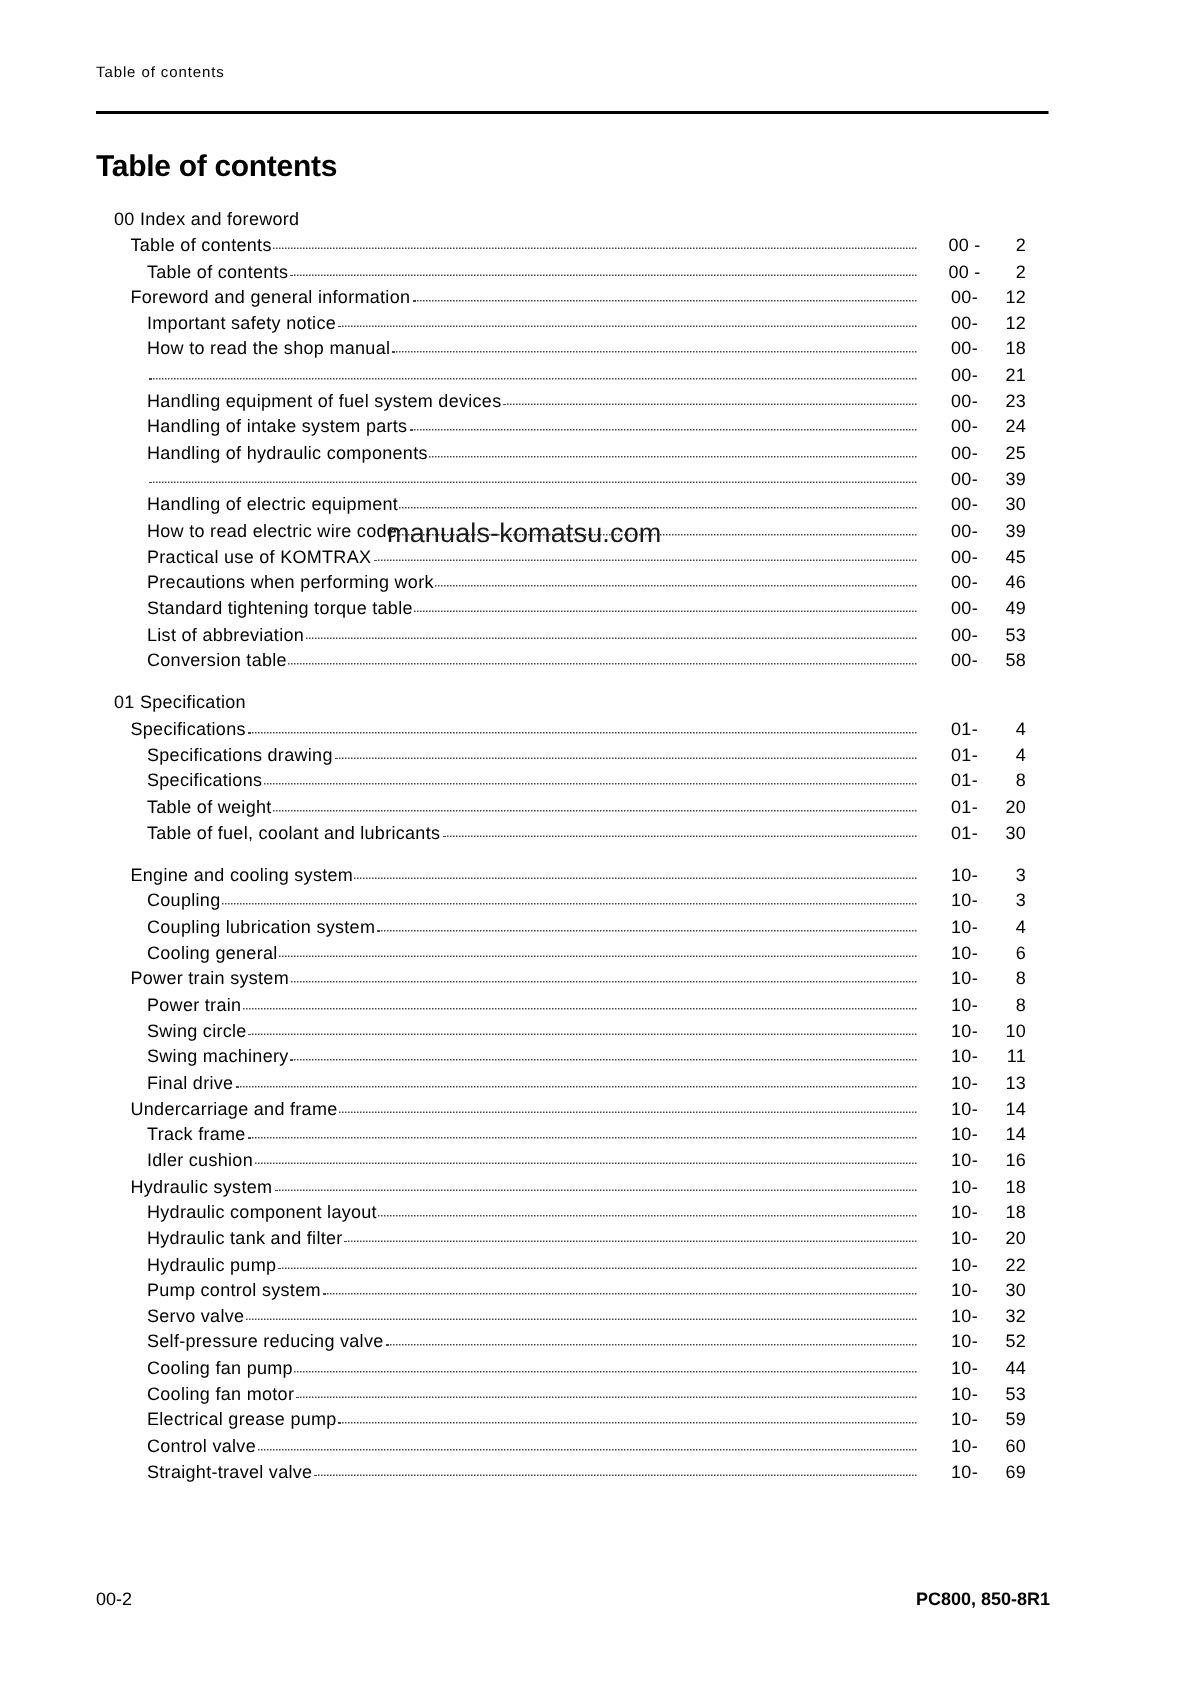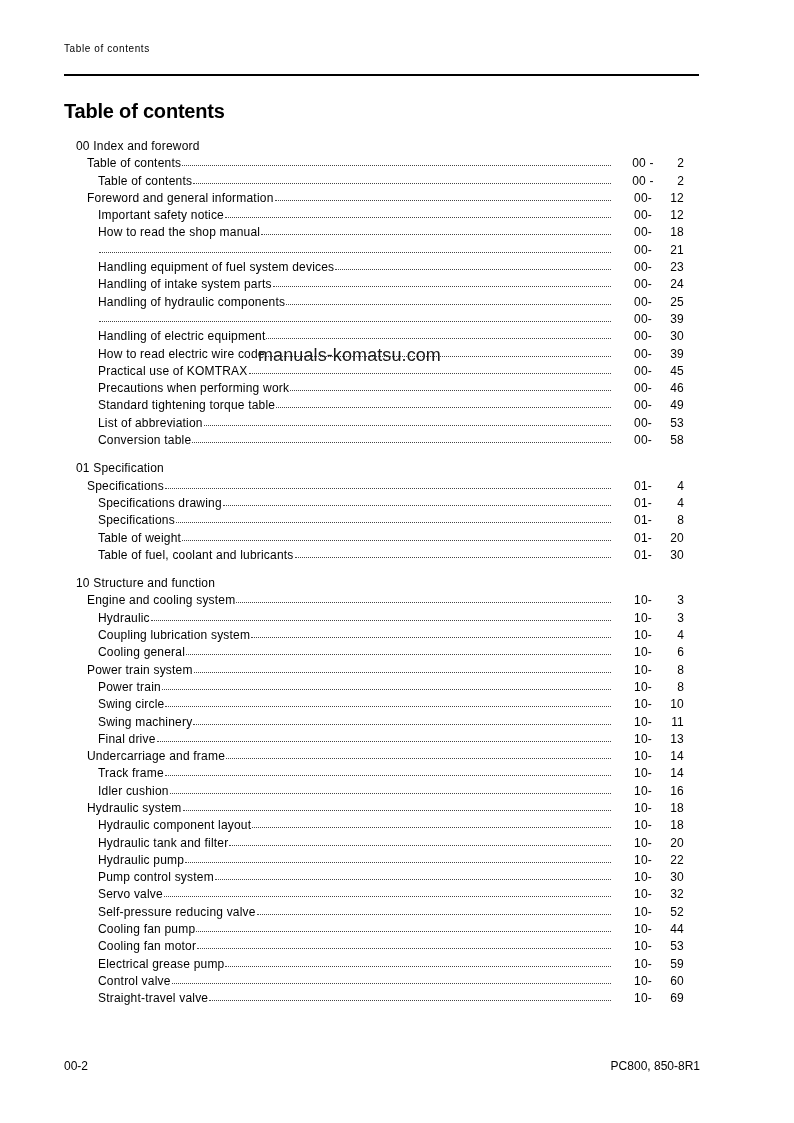--- a/index.html
+++ b/index.html
@@ -38,21 +38,21 @@
     .toc-row .sec { flex: 0 0 auto; width: 40px; text-align: center; margin-left: 8px; }
     .toc-row .pg { flex: 0 0 auto; width: 21px; text-align: right; }
     .watermark {
       position: absolute; left: 258px; top: 345px;
       font-size: 18px; color: #1a1a1a; letter-spacing: 0.1px; white-space: nowrap;
     }
     .footer-left {
       position: absolute; left: 64px; top: 1059px; font-size: 12px; font-weight: normal;
     }
     .footer-right {
-      position: absolute; right: 94px; top: 1059px; font-size: 12px; font-weight: normal;
+      position: absolute; right: 94px; top: 1059px; font-size: 12px; font-weight: bold;
     }
   </style>
 </head>
 <body>
 
 <div class="running-header">Table of contents</div>
 <div class="header-rule"></div>
 
 <h1 class="page-title">Table of contents</h1>
 
@@ -187,29 +187,28 @@
         <span class="pg">20</span>
       </div>
       <div class="toc-row lvl2">
         <span class="t">Table of fuel, coolant and lubricants</span>
         <span class="dots"></span>
         <span class="sec">01-</span>
         <span class="pg">30</span>
       </div>
     </div>
     <div class="toc-chapter">
-      <div class="chapter-heading">10 Structure and function</div>
       <div class="toc-row lvl1">
         <span class="t">Engine and cooling system</span>
         <span class="dots"></span>
         <span class="sec">10-</span>
         <span class="pg">3</span>
       </div>
       <div class="toc-row lvl2">
-        <span class="t">Hydraulic</span>
+        <span class="t">Coupling</span>
         <span class="dots"></span>
         <span class="sec">10-</span>
         <span class="pg">3</span>
       </div>
       <div class="toc-row lvl2">
         <span class="t">Coupling lubrication system</span>
         <span class="dots"></span>
         <span class="sec">10-</span>
         <span class="pg">4</span>
       </div>

